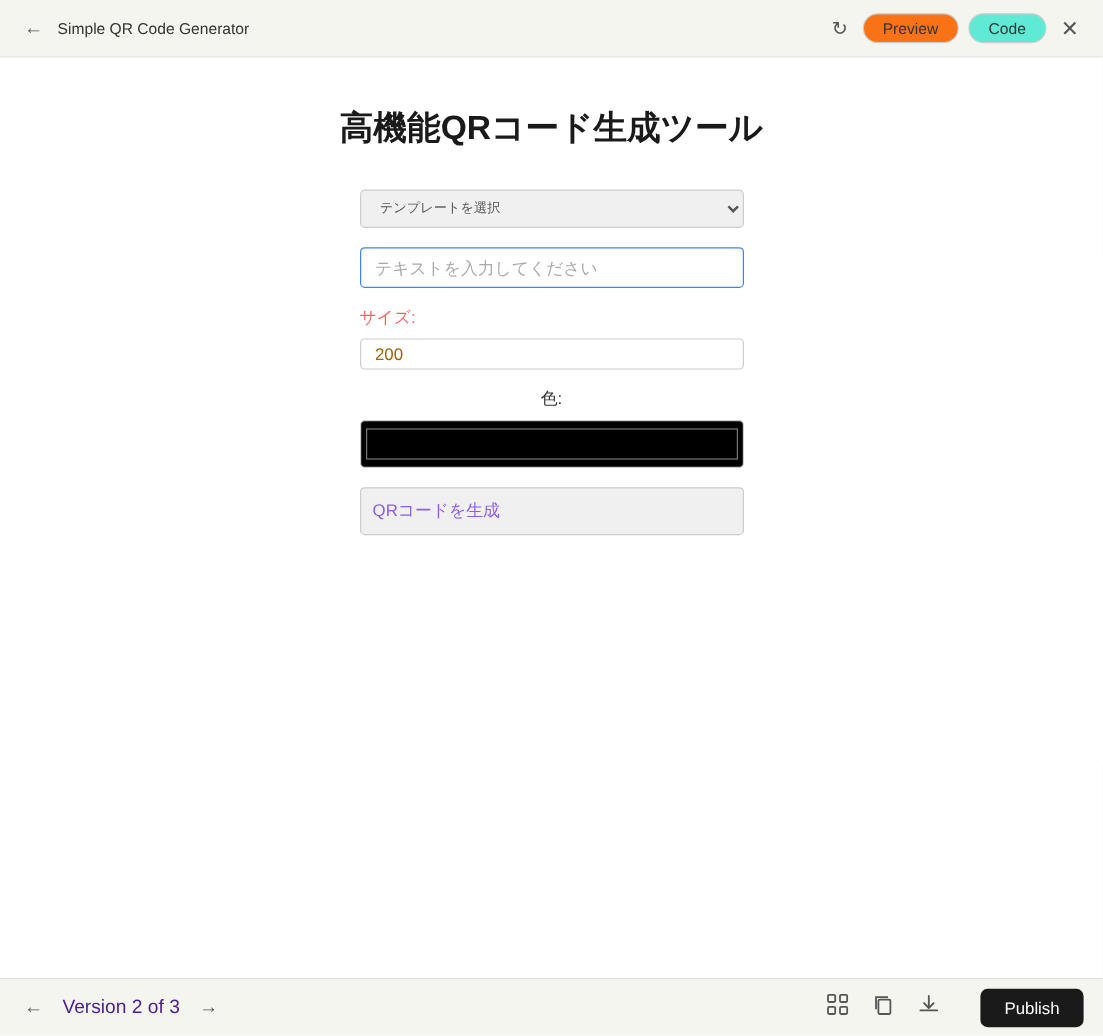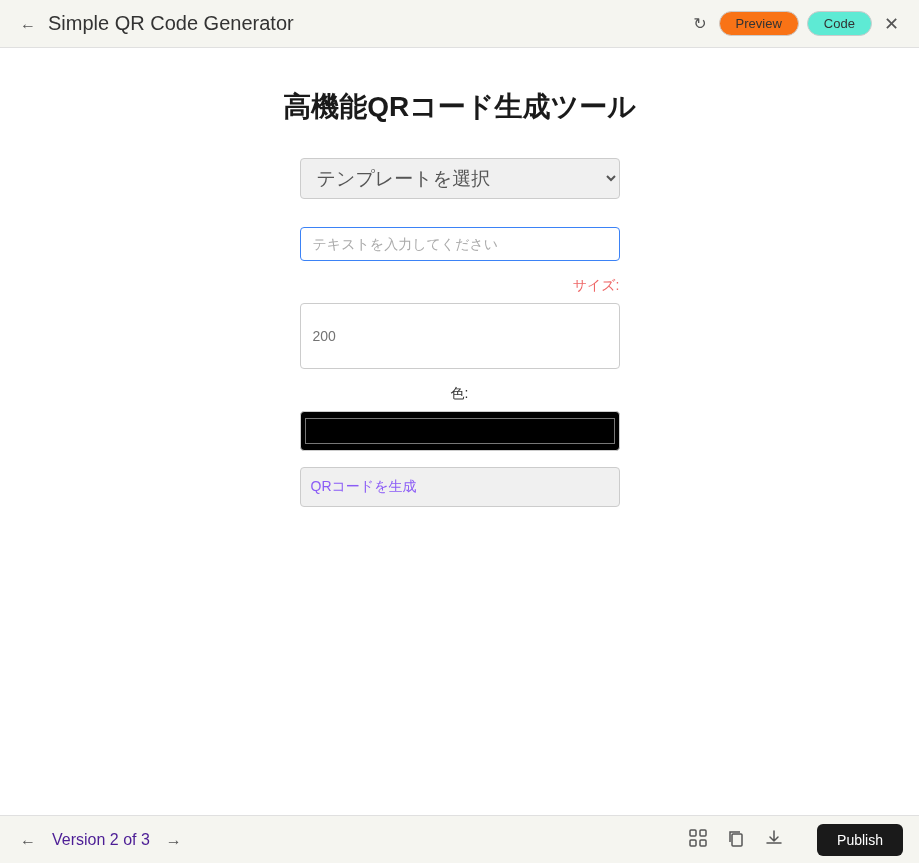--- a/index.html
+++ b/index.html
@@ -28,21 +28,21 @@
       border-bottom: 1px solid #e0e0e0;
     }
 
     .top-bar-left {
       display: flex;
       align-items: center;
       gap: 8px;
     }
 
     .top-bar-title {
-      font-size: 20px;
+      font-size: 13px;
       color: #333;
     }
 
     .top-bar-right {
       display: flex;
       align-items: center;
       gap: 8px;
     }
 
     .refresh-icon-btn {
@@ -109,62 +109,61 @@
       flex-direction: column;
       gap: 16px;
     }
 
     .template-select {
       width: 100%;
       padding: 8px 12px;
       border: 1px solid #ccc;
       border-radius: 4px;
       background: #f0f0f0;
-      font-size: 19px;
+      font-size: 11px;
       color: #555;
       appearance: auto;
       cursor: pointer;
     }
 
     .text-input {
       width: 100%;
       padding: 8px 12px;
       border: 1px solid #3b82f6;
       border-radius: 4px;
       background: #fff;
       font-size: 14px;
       color: #999;
       outline: none;
-      margin-top: 12px;
     }
 
     .text-input::placeholder {
       color: #aaa;
     }
 
     .label {
-      text-align: right;
+      text-align: left;
       font-size: 14px;
       color: #e66;
       margin-bottom: -8px;
     }
 
     .size-input-wrapper {
       width: 100%;
       position: relative;
     }
 
     .size-input {
       width: 100%;
-      padding: 24px 12px;
+      padding: 4px 12px;
       border: 1px solid #ccc;
       border-radius: 4px;
       background: #fff;
       font-size: 14px;
-      color: #737373;
+      color: #a16207;
     }
 
     .color-label {
       text-align: center;
       font-size: 14px;
       color: #333;
       margin-bottom: -8px;
     }
 
     .color-input-wrapper {

